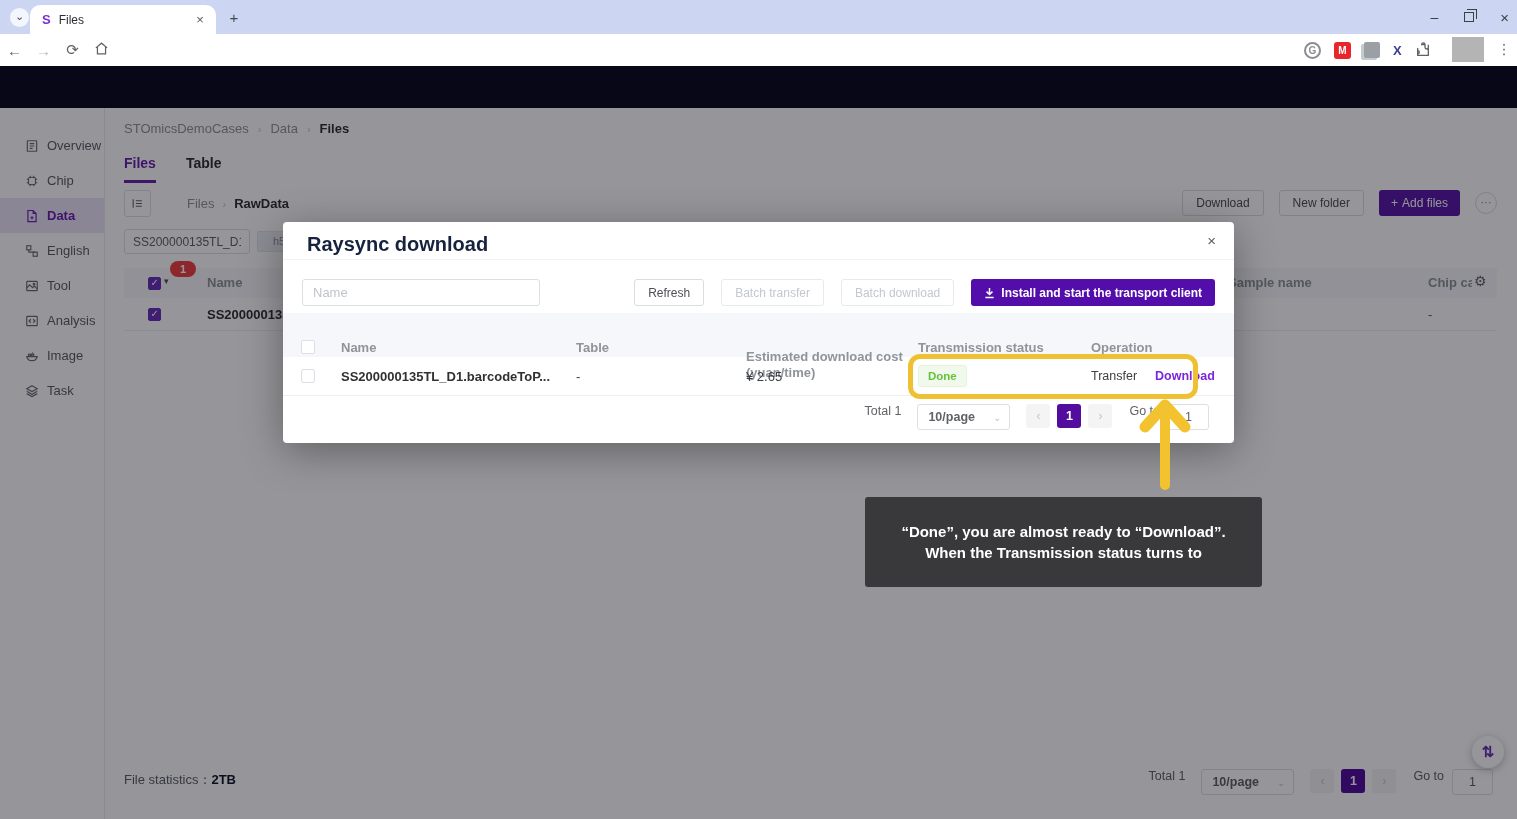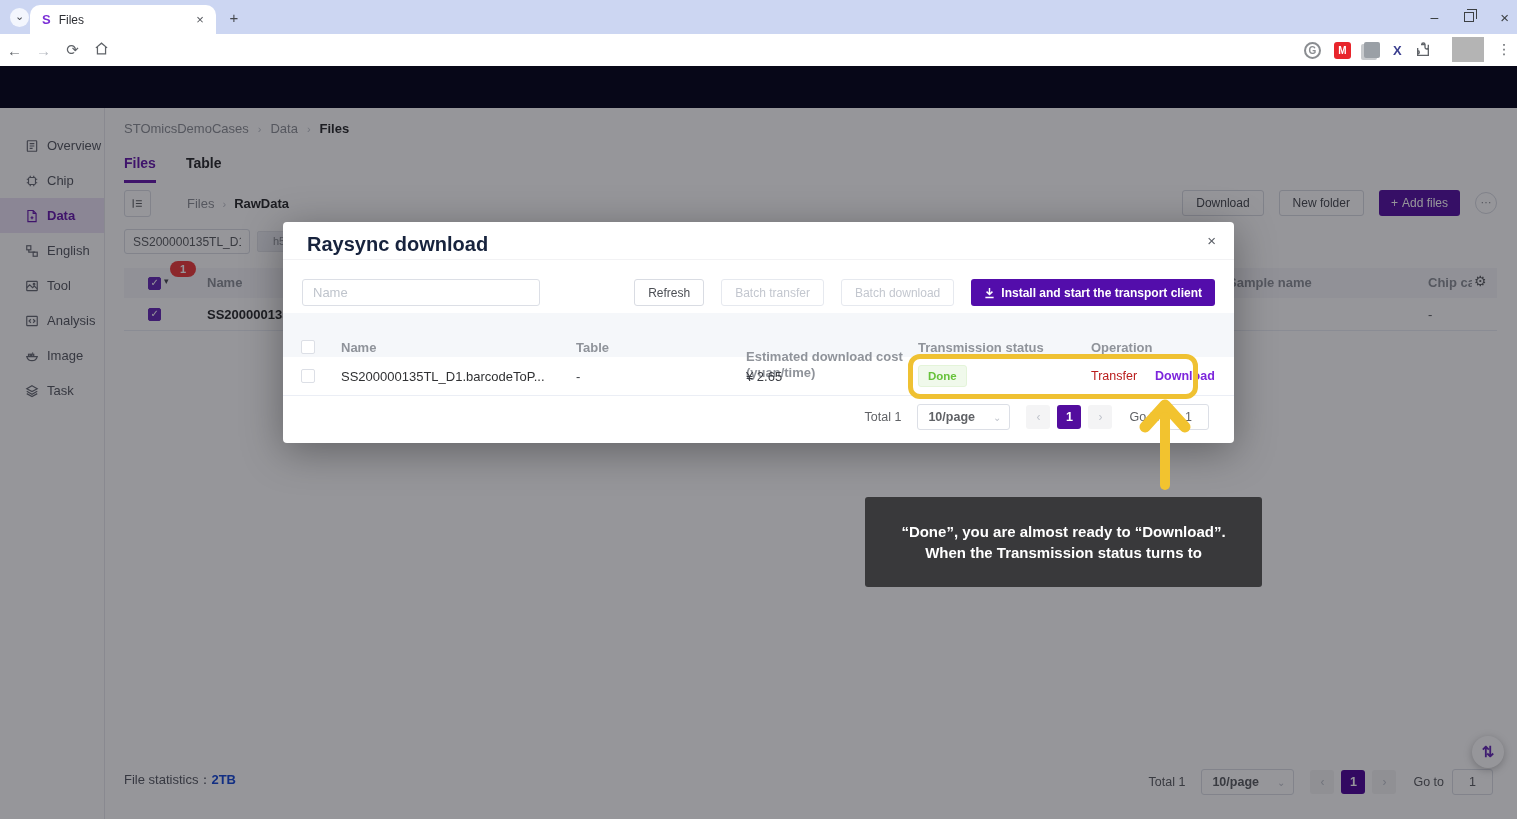--- a/index.html
+++ b/index.html
@@ -118,23 +118,23 @@
   #selbadge { position:absolute; left:170px; top:261px; min-width:26px; height:16px; background:#ee4040;
     border-radius:8px; color:#fff; font-size:11px; font-weight:bold; text-align:center; line-height:16px;
     z-index:3; padding:0 4px; }
   #bgrow { position:absolute; left:124px; top:298px; width:1373px; height:33px; background:#fff;
     border-bottom:1px solid #ebeef5; z-index:2; }
   #bgrow .rname { position:absolute; left:83px; top:9px; font-size:13px; font-weight:bold; color:#303133;
     width:200px; white-space:nowrap; }
   #bgrow .rchip { position:absolute; left:1304px; top:9px; font-size:13px; color:#606266; }
 
   #filestats { position:absolute; left:124px; top:771px; font-size:13px; color:#5b5e66; z-index:2; }
-  #filestats b { color:#1d4ed8; }
-
-  .pgn { display:flex; align-items:center; z-index:2;margin-left:20px; }
+  #filestats b { color:#0f172a; }
+
+  .pgn { display:flex; align-items:flex-start; z-index:2;margin-left:20px; }
   .pgn .ptotal { font-size:12.5px; color:#606266; margin-right:16px; }
   .pgn .psel { width:93px; height:26px; border:1px solid #dcdfe6; border-radius:3px; background:#fff;
     display:flex; align-items:center; font-size:12.5px; color:#606266; padding:0 8px 0 10px; margin-right:16px; }
   .pgn .psel .sc { flex:1; font-weight:bold; }
   .pgn .psel .chev { color:#c0c4cc; font-size:10px; }
   .pgn .pbox { width:24px; height:24px; border-radius:3px; background:#f4f4f5; color:#c0c4cc; font-size:12px;
     text-align:center; line-height:24px; margin-right:7px; }
   .pgn .pcurpg { width:24px; height:24px; border-radius:3px; background:#530d9e; color:#fff; font-size:12.5px;
     font-weight:bold; text-align:center; line-height:24px; margin-right:7px; }
   .pgn .pgoto { font-size:12.5px; color:#606266; margin:0 8px 0 10px; }
@@ -163,26 +163,26 @@
   .mbtn { height:27px; border:1px solid #d9dce3; border-radius:3px; background:#fff; font-size:12px;
     color:#4c4f55; display:flex; align-items:center; padding:0 13px; }
   .mbtn.dis { border-color:#e6e9ef; color:#c3c7cf; }
   #installbtn { height:27px; border-radius:3px; background:#530dab; color:#fff; font-size:12px; font-weight:bold;
     display:flex; align-items:center; gap:6px; padding:0 13px; }
   #mtable { position:absolute; left:0; top:91px; width:951px; }
   .mgrid { display:grid; grid-template-columns:40px 235px 170px 172px 173px 1fr; padding-left:18px; align-items:center; }
   #mthead { background:#f5f7fa; height:44px; font-size:13px; font-weight:bold; color:#8f939a; }
   #mthead .twol { line-height:16px;margin-top:36px; }
   #mtrow { height:39px; border-bottom:1px solid #ebeef5; font-size:13px; color:#3a3d43; }
-  #mtrow .fname { font-weight:normal; color:#303133; white-space:nowrap; overflow:hidden; }
+  #mtrow .fname { font-weight:bold; color:#303133; white-space:nowrap; overflow:hidden; }
   .cb2 { width:14px; height:14px; border:1px solid #dcdfe6; border-radius:2px; background:#fff; }
   #donebadge { display:inline-block; background:#f0f9eb; border:1px solid #e4f4d9; border-radius:3px;
     color:#67c23a; font-size:11.5px; font-weight:bold; padding:4px 9px; }
   #mtrow .ops { display:flex; gap:18px; font-size:12.5px; }
-  #mtrow .optransfer { color:#b91c1c; }
+  #mtrow .optransfer { color:#404040; }
   #mtrow .opdownload { color:#7d26dc; font-weight:bold; }
   #mpgn { position:absolute; right:25px; top:182px; }
 
   
   #hlbox { position:absolute; left:908px; top:354px; width:290px; height:45px; border:5px solid #efc132;
     border-radius:12px; z-index:60; }
   #arrow { position:absolute; left:1135px; top:399px; z-index:60; }
   #tooltip { position:absolute; left:865px; top:497px; width:397px; height:90px; background:rgba(52,52,54,.95);
     border-radius:3px; z-index:60; display:flex; flex-direction:column; justify-content:center; align-items:center; }
   #tooltip div { color:#fff; font-size:15px; font-weight:bold; line-height:21px; text-align:center; }

